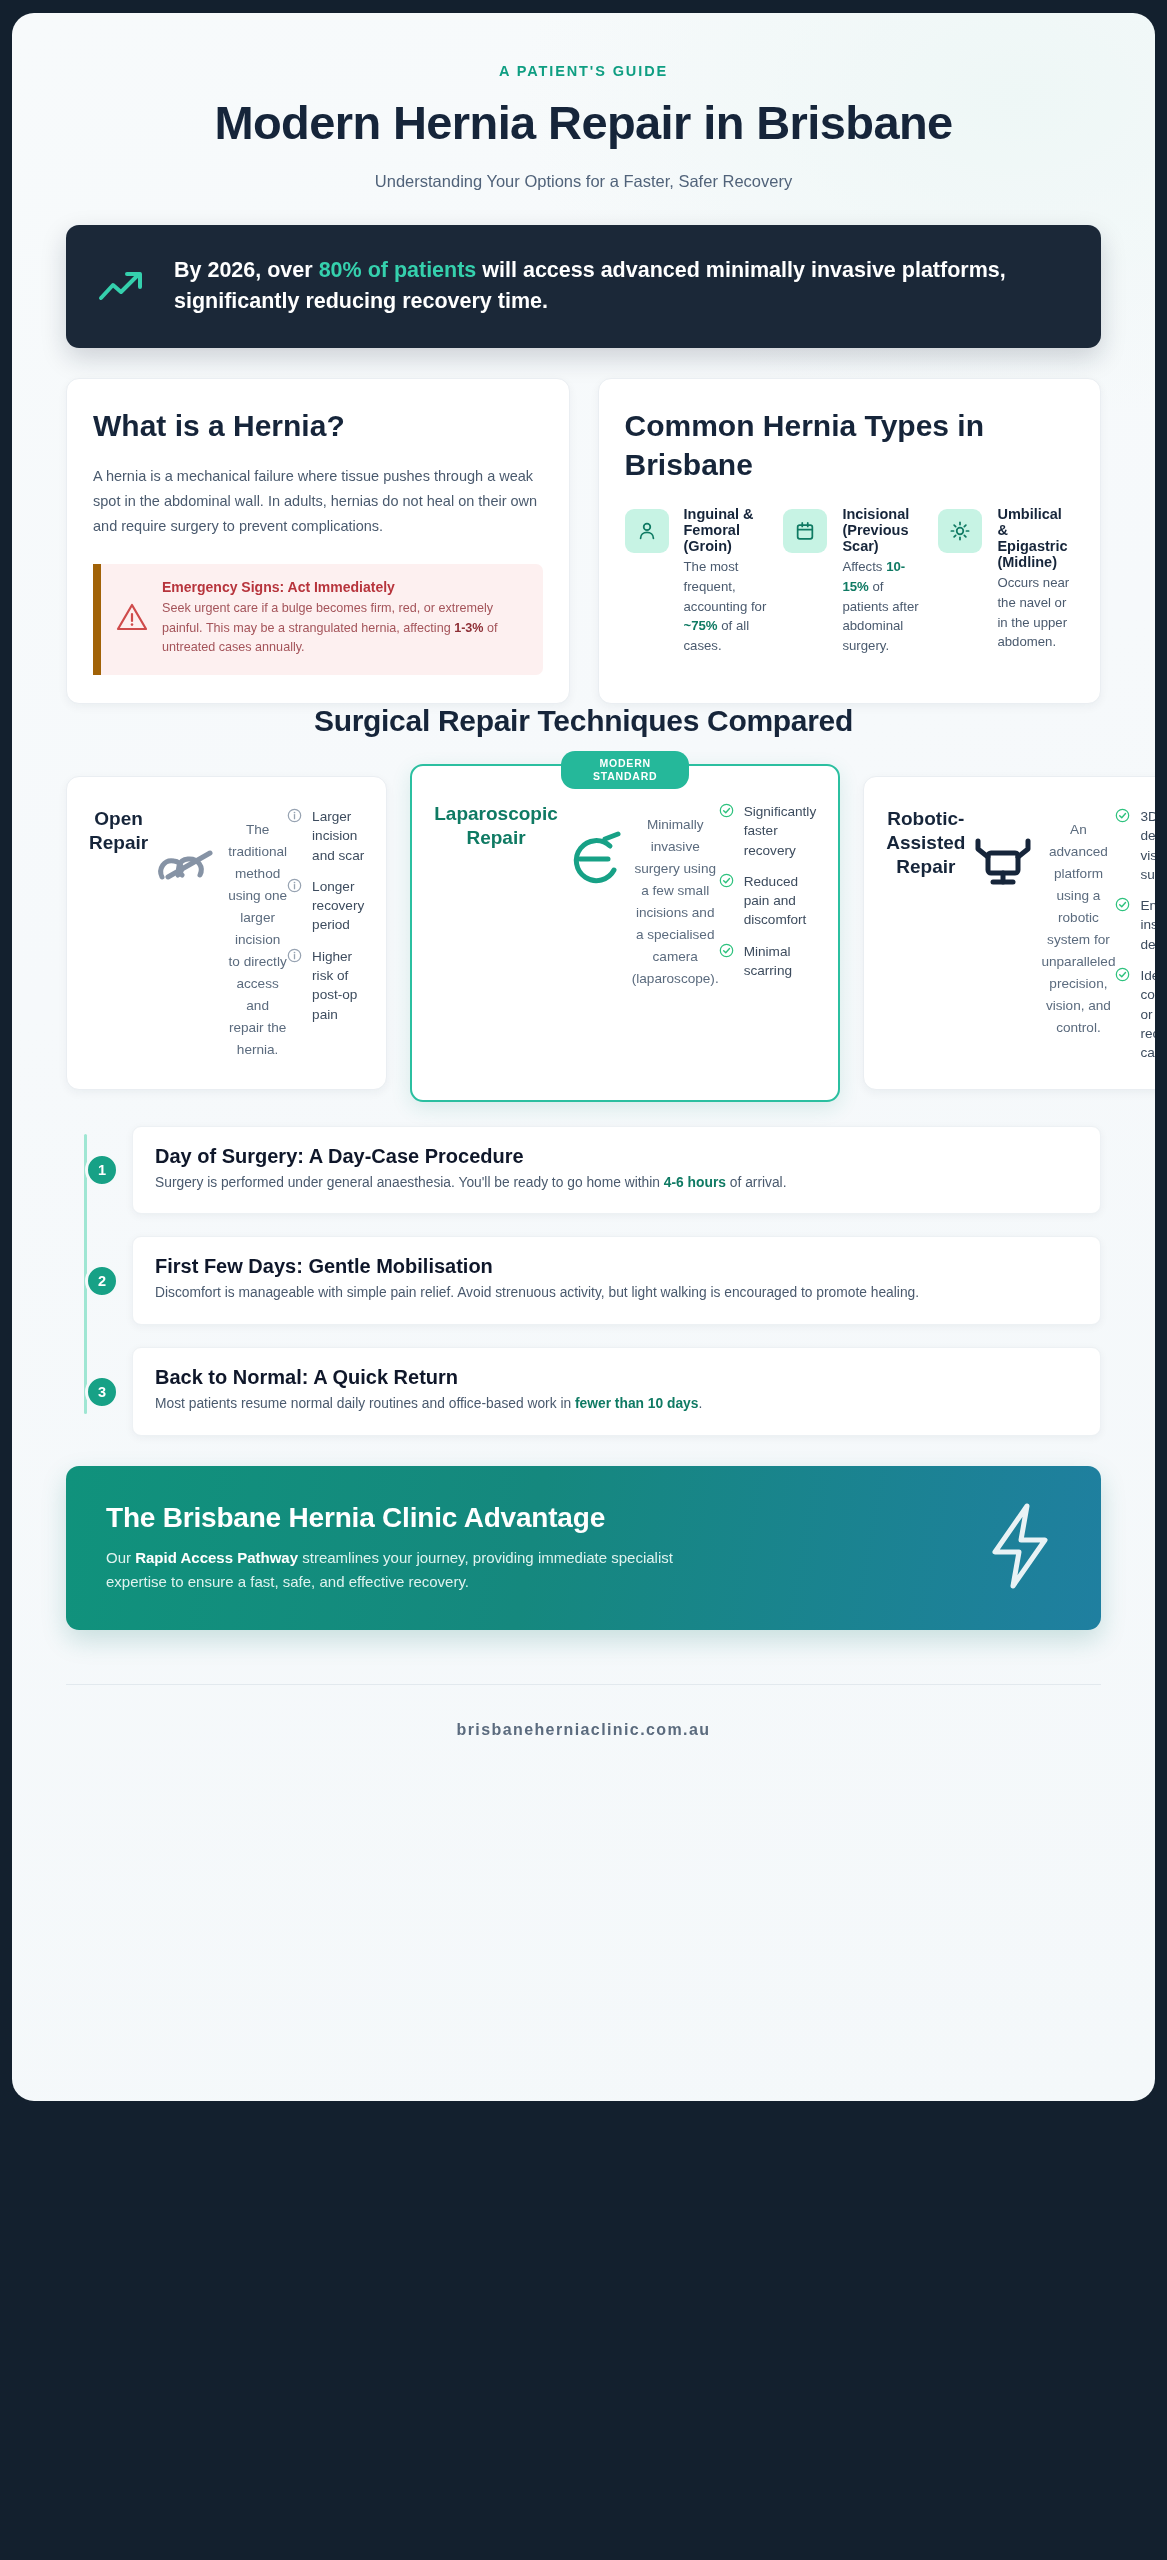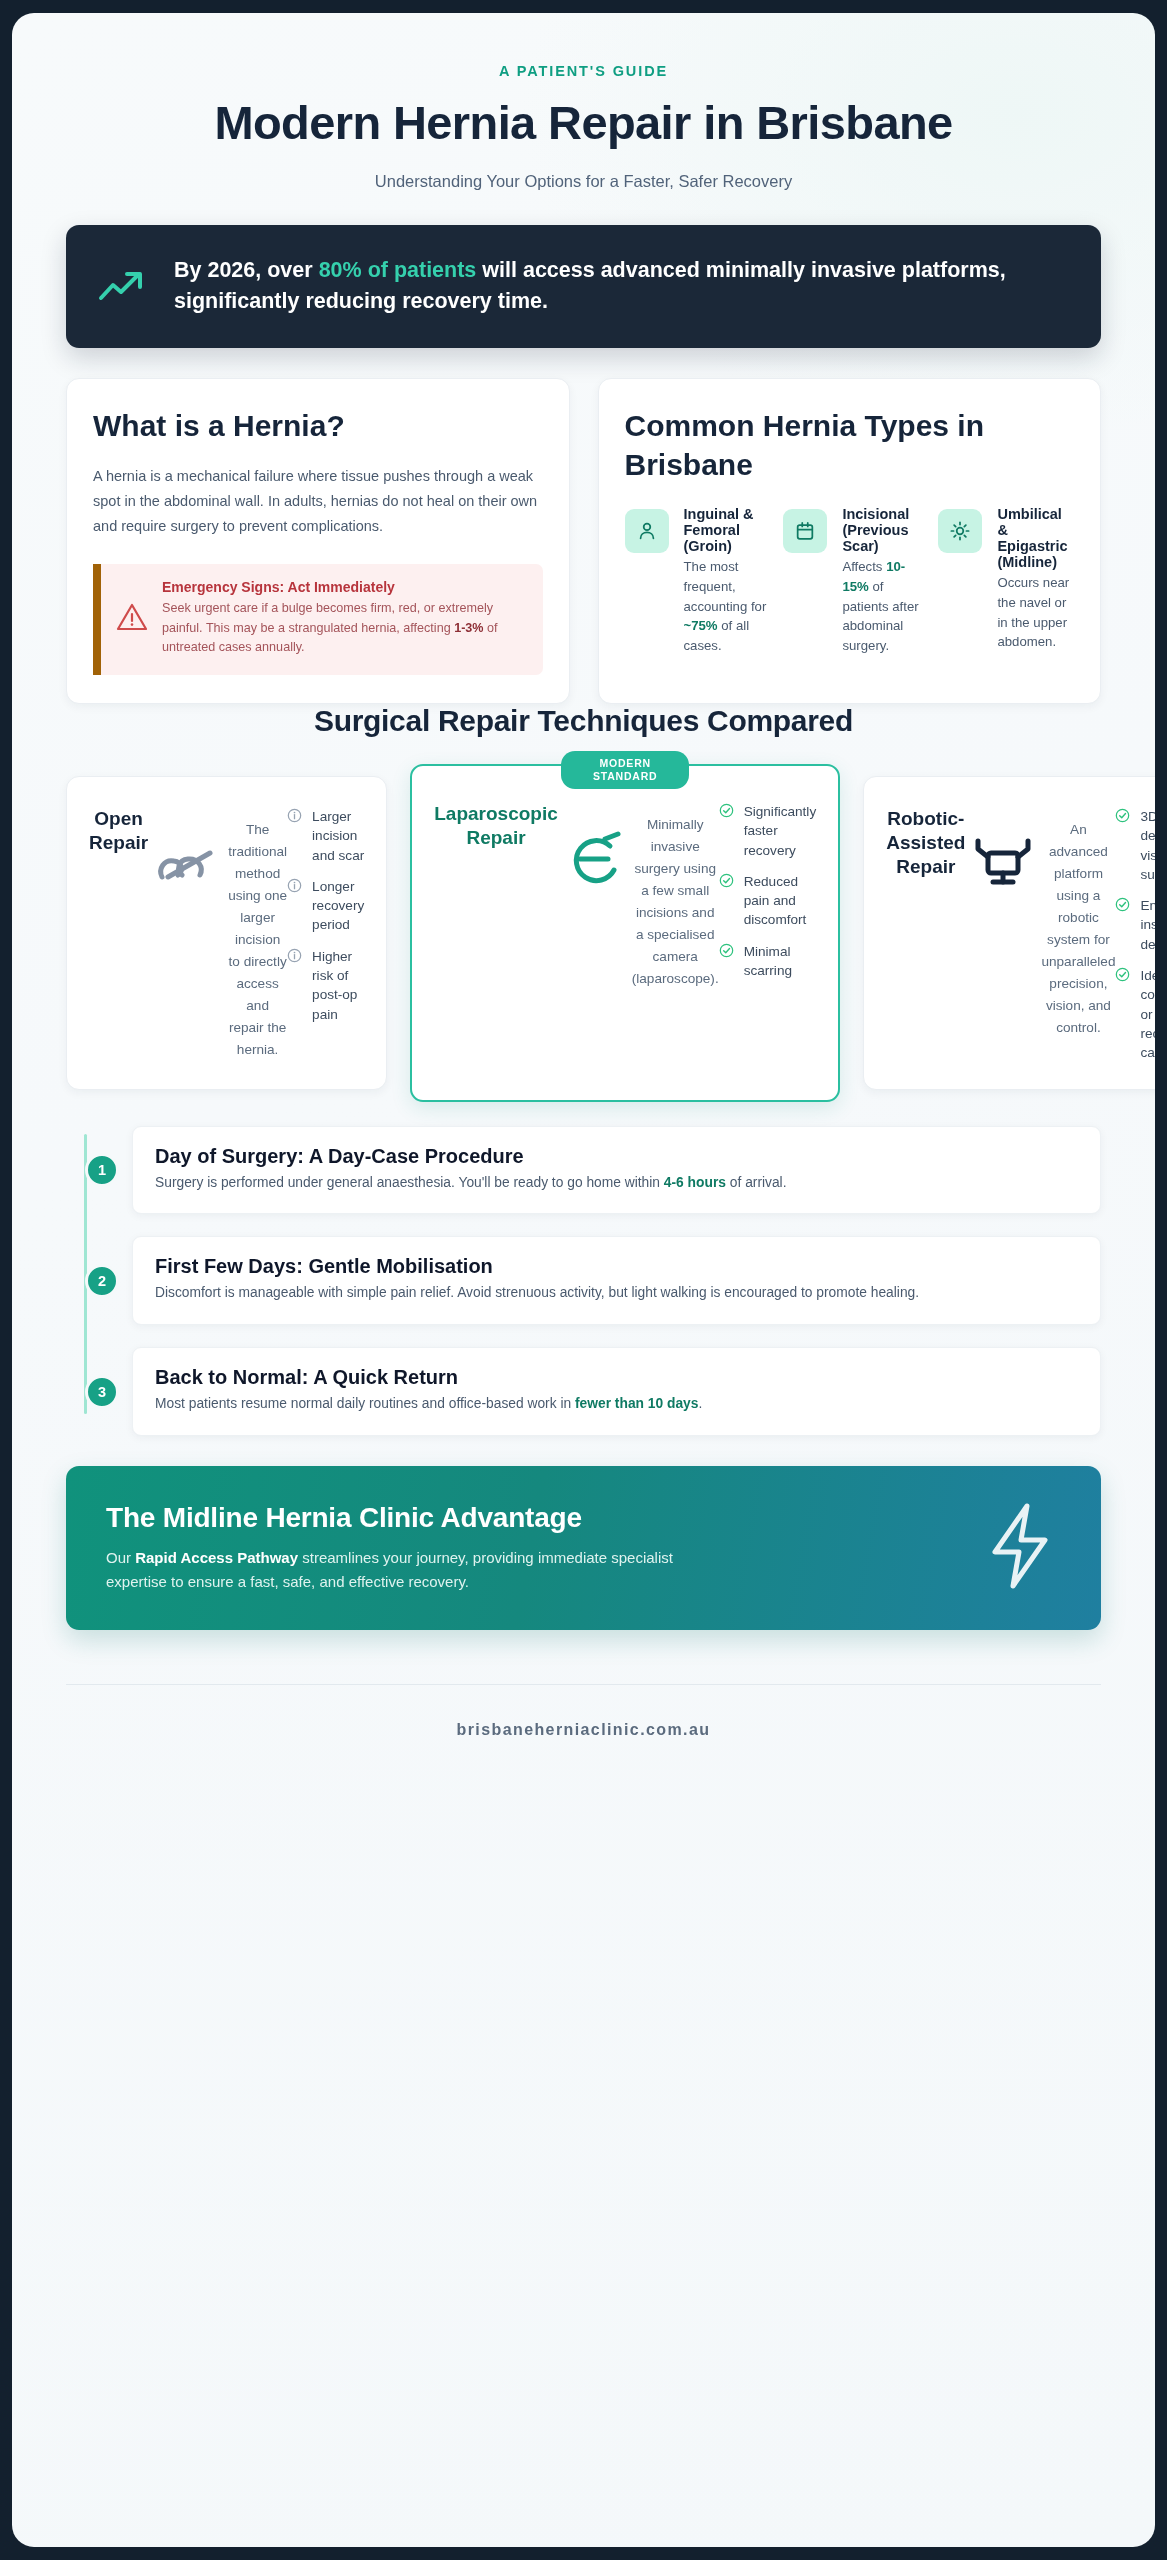--- a/index.html
+++ b/index.html
@@ -16,21 +16,21 @@
     width: 1167px;
     height: 2560px;
     background: #13202e;
     padding: 13px 12px;
     overflow: hidden;
   }
 
   .sheet {
     position: relative;
     width: 1143px;
-    height: 2534px;
+    height: 2088px;
     border-radius: 22px;
     background:
       radial-gradient(800px 520px at 88% 4%, #eef7f6 0%, rgba(238,247,246,0) 62%),
       linear-gradient(160deg, #f7fafb 0%, #f6f9fb 40%, #f4f8fa 100%);
     overflow: hidden;
     padding: 0 54px;
   }
 
   
   .kicker {
@@ -566,21 +566,21 @@
     <div class="tl-item">
       <div class="tl-num">3</div>
       <div class="tl-title">Back to Normal: A Quick Return</div>
       <div class="tl-desc"><span>Most patients resume normal daily routines and office-based work in </span><b>fewer than 10 days</b><span>.</span></div>
     </div>
 
   </div>
 
   <div class="cta">
     <div>
-      <h2>The Midline Hernia Clinic Advantage</h2>
+      <h2>The Brisbane Hernia Clinic Advantage</h2>
       <p><span>Our </span><b>Rapid Access Pathway</b><span> streamlines your journey, providing immediate specialist expertise to ensure a fast, safe, and effective recovery.</span></p>
     </div>
     <div class="cta-icon">
       <svg width="82" height="92" viewBox="0 0 82 92" fill="none">
         <path d="M48 6 L16 52 H40 L34 86 L66 40 H42 Z" stroke="#ffffff" stroke-width="5" stroke-linejoin="round" stroke-linecap="round" fill="none"></path>
       </svg>
     </div>
   </div>
 
   <div class="divider"></div>

